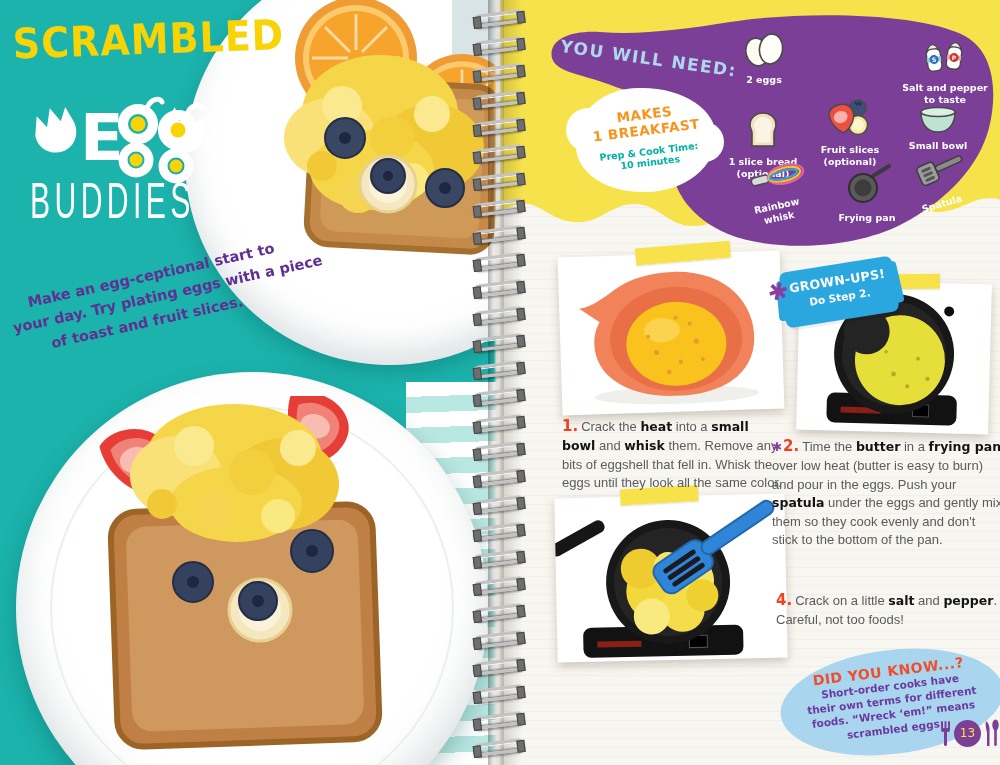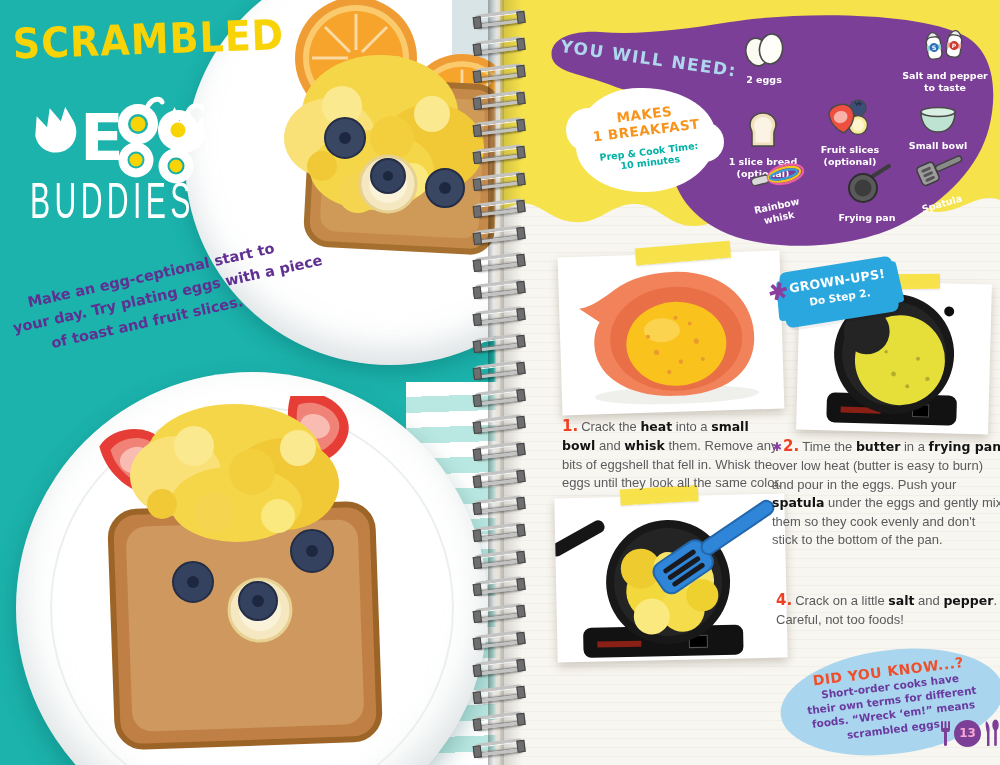--- a/index.html
+++ b/index.html
@@ -66,21 +66,21 @@
   .makes-inner { position:relative; z-index:1; text-align:center; transform:rotate(-7deg); padding-top:18px; }
   .makes-l { color:#f7941d; font-family:"DejaVu Sans", sans-serif; font-weight:bold; font-size:13.5px; letter-spacing:.5px; }
   .prep-l { color:#00b1a5; font-family:"DejaVu Sans", sans-serif; font-weight:bold; font-size:9.5px; }
   .prep-l.first { margin-top:8px; }
 
   .ing { position:absolute; z-index:3; text-align:center; }
   .ing-label { color:#fff; font-family:"DejaVu Sans", sans-serif; font-weight:bold; font-size:9.5px;
       line-height:1.25; white-space:pre-line; margin-top:2px; }
   .ing-1 { left:234px; top:30px;  width:60px; }
   .ing-2 { left:314px; top:26px;  width:82px; }
-  .ing-3 { left:398px; top:22px;  width:94px; }
+  .ing-3 { left:398px; top:34px;  width:94px; }
   .ing-4 { left:224px; top:108px; width:78px; }
   .ing-5 { left:310px; top:96px;  width:80px; }
   .ing-6 { left:398px; top:100px; width:80px; }
   .ing-7 { left:242px; top:160px; width:72px; }
   .ing-7 .ing-label { transform:rotate(-12deg); }
   .ing-8 { left:330px; top:162px; width:74px; }
   .ing-9 { left:408px; top:152px; width:68px; }
   .ing-9 .ing-label { transform:rotate(-16deg); }
 
   .photo { position:absolute; background:#fff; z-index:4; box-shadow:0 4px 10px rgba(70,60,40,.25); }
@@ -109,22 +109,22 @@
   #step-2 { left:272px; top:436px; width:232px; }
   #step-3 { left:60px;  top:660px; width:238px; }
   #step-4 { left:276px; top:590px; width:222px; }
 
   .dyk-blob { position:absolute; left:280px; top:650px; width:224px; height:104px; z-index:3;
       background:#a9d6ee; border-radius:50%; transform:rotate(-7deg); text-align:center; padding-top:13px; }
   .dyk-title { color:#ee4e2c; font-family:"DejaVu Sans", sans-serif; font-weight:bold; font-size:14px; letter-spacing:.5px; }
   .dyk-line { color:#6a3aa0; font-family:"DejaVu Sans", sans-serif; font-weight:bold; font-size:10.5px; line-height:1.35; }
 
   .page-marker { position:absolute; left:440px; top:719px; z-index:6; display:flex; align-items:center; gap:3px; }
-  .page-circle { width:27px; height:27px; border-radius:50%; background:#7c3f97; color:#f9a8d4; text-align:center;
-      line-height:27px; font-family:"DejaVu Sans", sans-serif; font-weight:bold; font-size:12px; }
+  .page-circle { width:27px; height:27px; border-radius:50%; background:#7c3f97; color:#fde047; text-align:center;
+      line-height:27px; font-family:"DejaVu Sans", sans-serif; font-weight:normal; font-size:12px; }
 </style>
 </head>
 <body>
 
 <div id="page">
 
   <div id="left-page">
     <div class="photo-backdrop"></div>
 
     <div class="plate" id="plate-top"></div>

